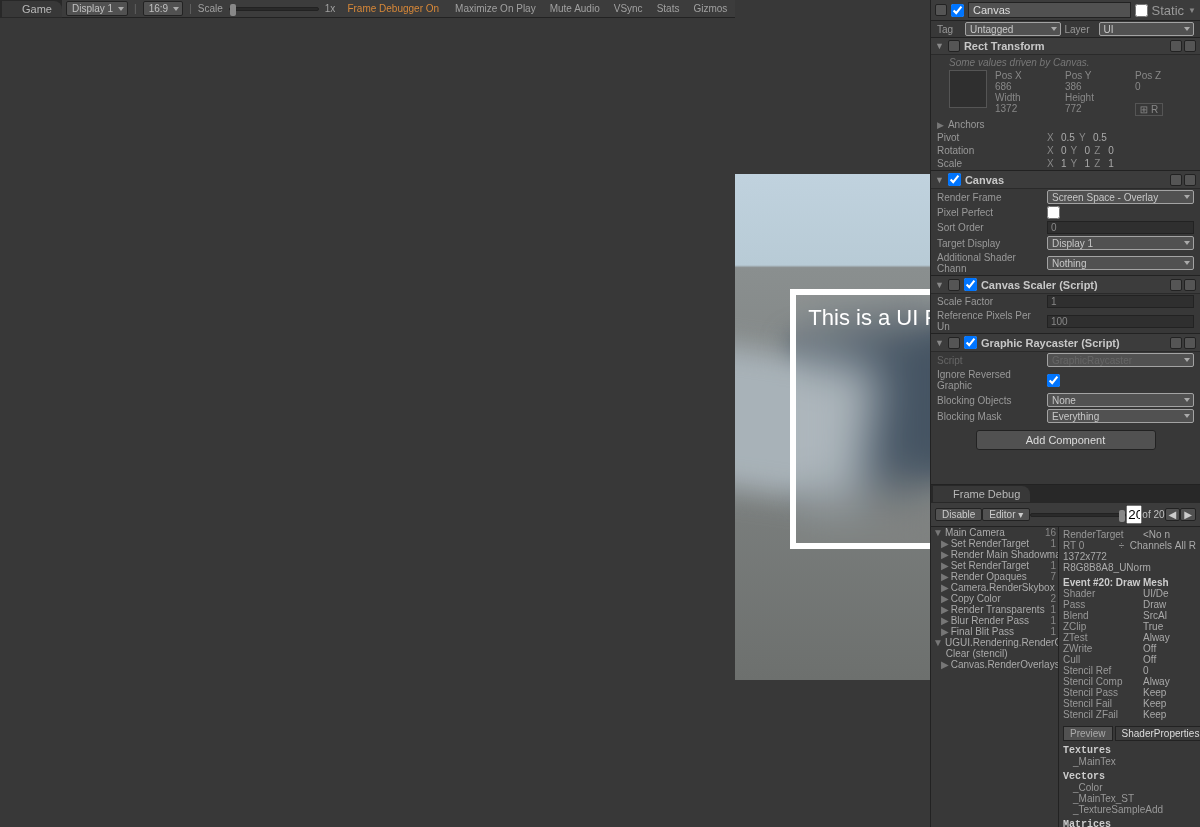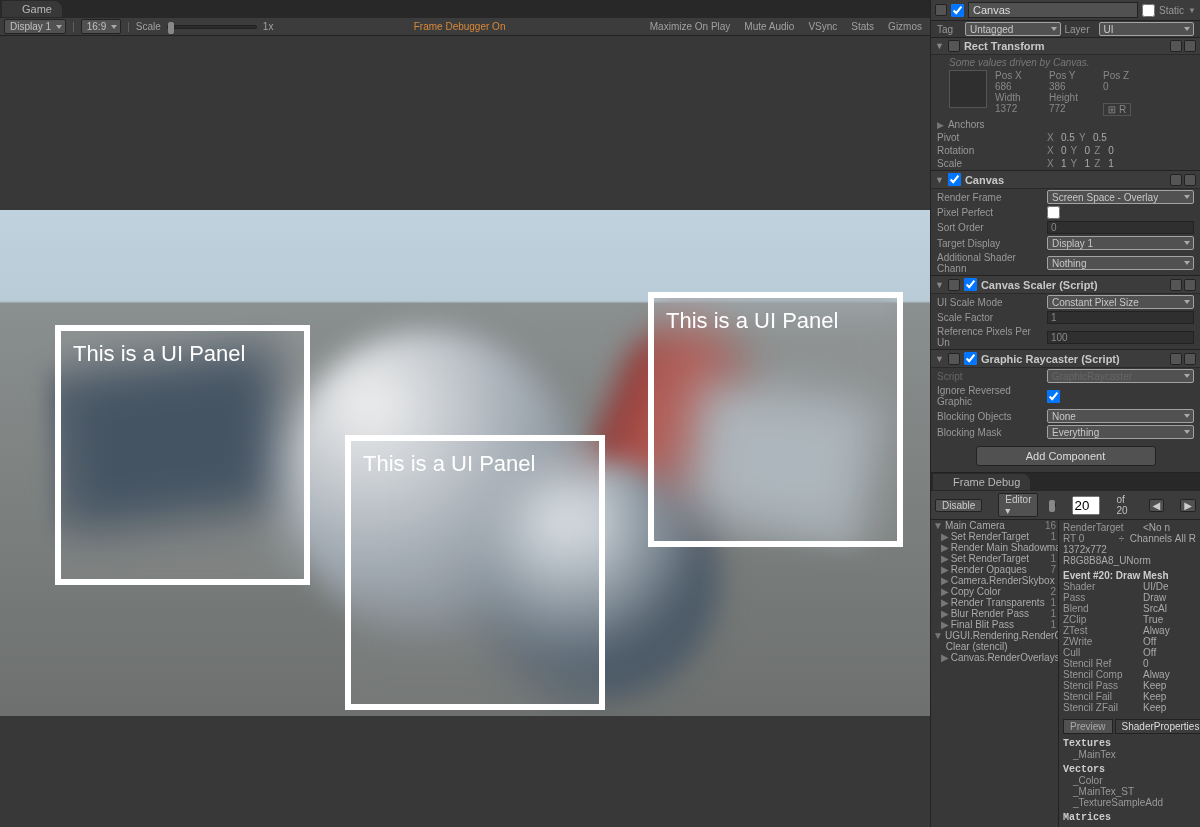--- a/index.html
+++ b/index.html
@@ -1,18 +1,18 @@
 <!DOCTYPE html>
 <html><head>
 <meta charset="utf-8">
 <style>
 * { box-sizing: border-box; margin: 0; padding: 0; font-family: "Lucida Grande", Arial, sans-serif; }
 body { background: #383838; color: #c0c0c0; font-size: 11px; width: 1200px; height: 827px; overflow: hidden; }
 .root { display: flex; width: 1200px; height: 827px; }
-.left { width: 1012px; display: flex; flex-direction: column; background: #383838; justify-content: flex-end; }
+.left { width: 1012px; display: flex; background: #383838; justify-content: flex-end; }
 .right { width: 270px; display: flex; flex-direction: column; background: #383838; border-left: 1px solid #222; }
 
 
 .tab-bar { height: 18px; background: #282828; display: flex; align-items: center; }
 .tab { background: #383838; height: 16px; padding: 2px 10px 0 20px; color: #b8b8b8; border-top-right-radius: 8px; position: relative; margin-left: 2px; }
 .tab::before { content: ""; position: absolute; left: 6px; top: 4px; width: 8px; height: 8px; }
 
 
 .game-bar { height: 18px; background: #3c3c3c; display: flex; align-items: center; padding: 0 4px; gap: 6px; border-bottom: 1px solid #222; font-size: 10px; color: #a0a0a0; }
 .game-bar .dd { background: #515151; border: 1px solid #222; border-radius: 2px; padding: 1px 14px 1px 5px; position: relative; font-size: 10px; color: #c0c0c0; }
@@ -36,43 +36,43 @@
 .ui-panel { position: absolute; border: 6px solid #fff; padding: 10px 12px; color: #fff; font-size: 22px; backdrop-filter: blur(18px); background: rgba(255,255,255,0.06); }
 .p1 { left: 55px; top: 115px; width: 255px; height: 260px; }
 .p2 { left: 345px; top: 225px; width: 260px; height: 275px; }
 .p3 { left: 648px; top: 82px; width: 255px; height: 255px; }
 
 
 .insp { display: flex; flex-direction: column; height: 100%; }
 .insp-header { display: flex; align-items: center; padding: 2px 4px; gap: 4px; background: #3c3c3c; border-bottom: 1px solid #222; }
 .insp-header input[type=checkbox] { }
 .insp-header .name-field { flex: 1; background: #515151; border: 1px solid #222; color: #ddd; padding: 1px 4px; font-size: 11px; }
-.insp-header .static { font-size: 10px; color: #999; }
+.insp-header .static { font-size: 13px; color: #999; }
 .row { display: flex; align-items: center; padding: 1px 6px; gap: 4px; font-size: 10px; }
 .row .lbl { width: 106px; color: #999; }
 .row .lbl2 { color: #999; }
 .row .dd { flex:1; background: #515151; border: 1px solid #a3a3a3; border-radius: 2px; padding: 0 12px 0 4px; position: relative; color: #c8c8c8; font-size: 10px; height: 14px; line-height: 13px; overflow:hidden; }
 .row .dd::after { content:""; position:absolute; right:3px; top:4px; border-left:3px solid transparent; border-right:3px solid transparent; border-top:4px solid #aaa; }
 .row .num { background: #2f2f2f; border: 1px solid #222; color: #888; padding: 0 3px; font-size: 10px; width: 48px; height: 13px; }
 .row .numv { color: #aaa; }
 .row .axis { color: #888; width: 10px; }
 .comp-hdr { background: #3c3c3c; border-top: 1px solid #222; border-bottom: 1px solid #2a2a2a; padding: 2px 4px; display: flex; align-items: center; gap: 4px; font-size: 11px; font-weight: bold; color: #c8c8c8; }
 .comp-hdr .arrow { font-size: 9px; color: #888; }
 .comp-hdr .icons { margin-left: auto; display:flex; gap:2px; }
 .comp-hdr .ic { width:12px; height:12px; background:#555; border:1px solid #222; border-radius:2px; }
 .sub-note { font-size: 10px; color: #777; padding: 2px 18px; font-style: italic; }
 .coord-block { padding: 0 6px 2px 18px; }
-.coord-row { display: flex; gap: 4px; font-size: 10px; color: #888; }
+.coord-row { display: flex; gap: 20px; font-size: 10px; color: #888; }
 .coord-row span { width: 50px; }
 .add-comp { margin: 6px auto; width: 180px; text-align: center; background: #515151; border: 1px solid #222; border-radius: 3px; padding: 3px; color: #ddd; font-size: 11px; }
 .insp-scroll { overflow: hidden; }
 
 
-.fd-panel { border-top: 1px solid #222; display: flex; flex-direction: column; flex: 1; min-height: 0; }
-.fd-bar { display:flex; align-items:center; padding: 2px 4px; gap: 16px; background:#3c3c3c; border-bottom:1px solid #222; font-size:10px; }
+.fd-panel { border-top: 1px solid #222; display: flex; flex-direction: column; flex: 1; min-height: 0; margin-top: 28px; }
+.fd-bar { display:flex; align-items:center; padding: 2px 4px; gap: 0; background:#3c3c3c; border-bottom:1px solid #222; font-size:10px; }
 .fd-bar .btn { background:#515151; border:1px solid #222; padding:0 6px; border-radius:2px; color:#ccc; }
 .fd-bar .slider { flex:1; height:4px; background:#2a2a2a; border:1px solid #222; border-radius:2px; position:relative; }
 .fd-bar .slider::after { content:""; position:absolute; right:0; top:-4px; width:6px; height:12px; background:#888; border-radius:2px; }
 .fd-body { display:flex; flex:1; min-height:0; font-size:10px; overflow:hidden; }
 .fd-tree { width: 128px; overflow:hidden; border-right:1px solid #222; }
 .fd-tree .item { display:flex; padding: 0 2px; color:#aaa; white-space:nowrap; }
 .fd-tree .item .n { margin-left:auto; color:#888; padding-left:4px; }
 .fd-tree .i1 { padding-left: 10px; }
 .fd-tree .ar { color:#777; margin-right:2px; }
 .fd-right { flex:1; padding: 2px 4px; overflow:hidden; color:#aaa; }
@@ -250,24 +250,20 @@
           <span class="arrow">▼</span>
             <span class="mini-icon"></span>
             <input type="checkbox" checked="" style="">
             <span>Canvas Scaler (Script)</span>
           <span class="icons">
               <span class="ic"></span>
               <span class="ic"></span>
             </span>
         </div>
         <div class="row">
-            <span class="lbl">UI Scale Mode</span>
-            <div class="dd">Constant Pixel Size</div>
-          </div>
-        <div class="row">
             <span class="lbl">Scale Factor</span>
             <input class="num" style="flex: 1 1 0%; width: auto;" value="1">
           </div>
         <div class="row">
             <span class="lbl">Reference Pixels Per Un</span>
             <input class="num" style="flex: 1 1 0%; width: auto;" value="100">
           </div>
 
         <div class="comp-hdr">
           <span class="arrow">▼</span>
@@ -300,21 +296,21 @@
       </div>
 
       <div class="fd-panel">
         <div class="tab-bar">
           <div class="tab">Frame Debug</div>
         </div>
         <div class="fd-bar">
           <span class="btn">Disable</span>
           <span class="btn"><span>Editor</span> ▾</span>
           <div class="slider"></div>
-          <input class="num" style="width: 28px; text-align: left;" value="20">
+          <input class="num" style="width: 16px; text-align: center;" value="20">
           <span>of 20</span>
           <span class="btn" style="padding:0 3px">◀</span>
           <span class="btn" style="padding:0 3px">▶</span>
         </div>
         <div class="fd-body">
           <div class="fd-tree" id="fd-tree">
               <div class="item i0">
                 <span class="ar">▼</span>
                 <span>Main Camera</span>
                 <span class="n">16</span>

